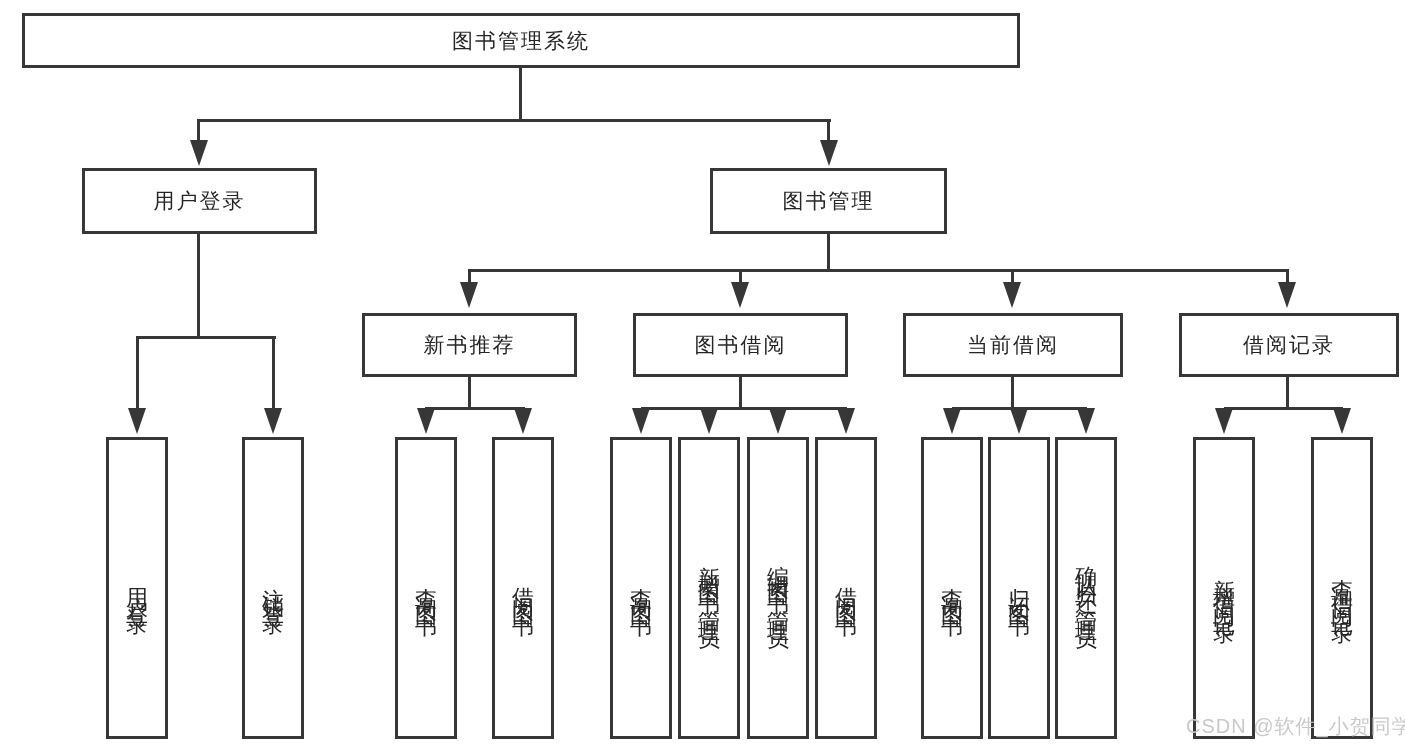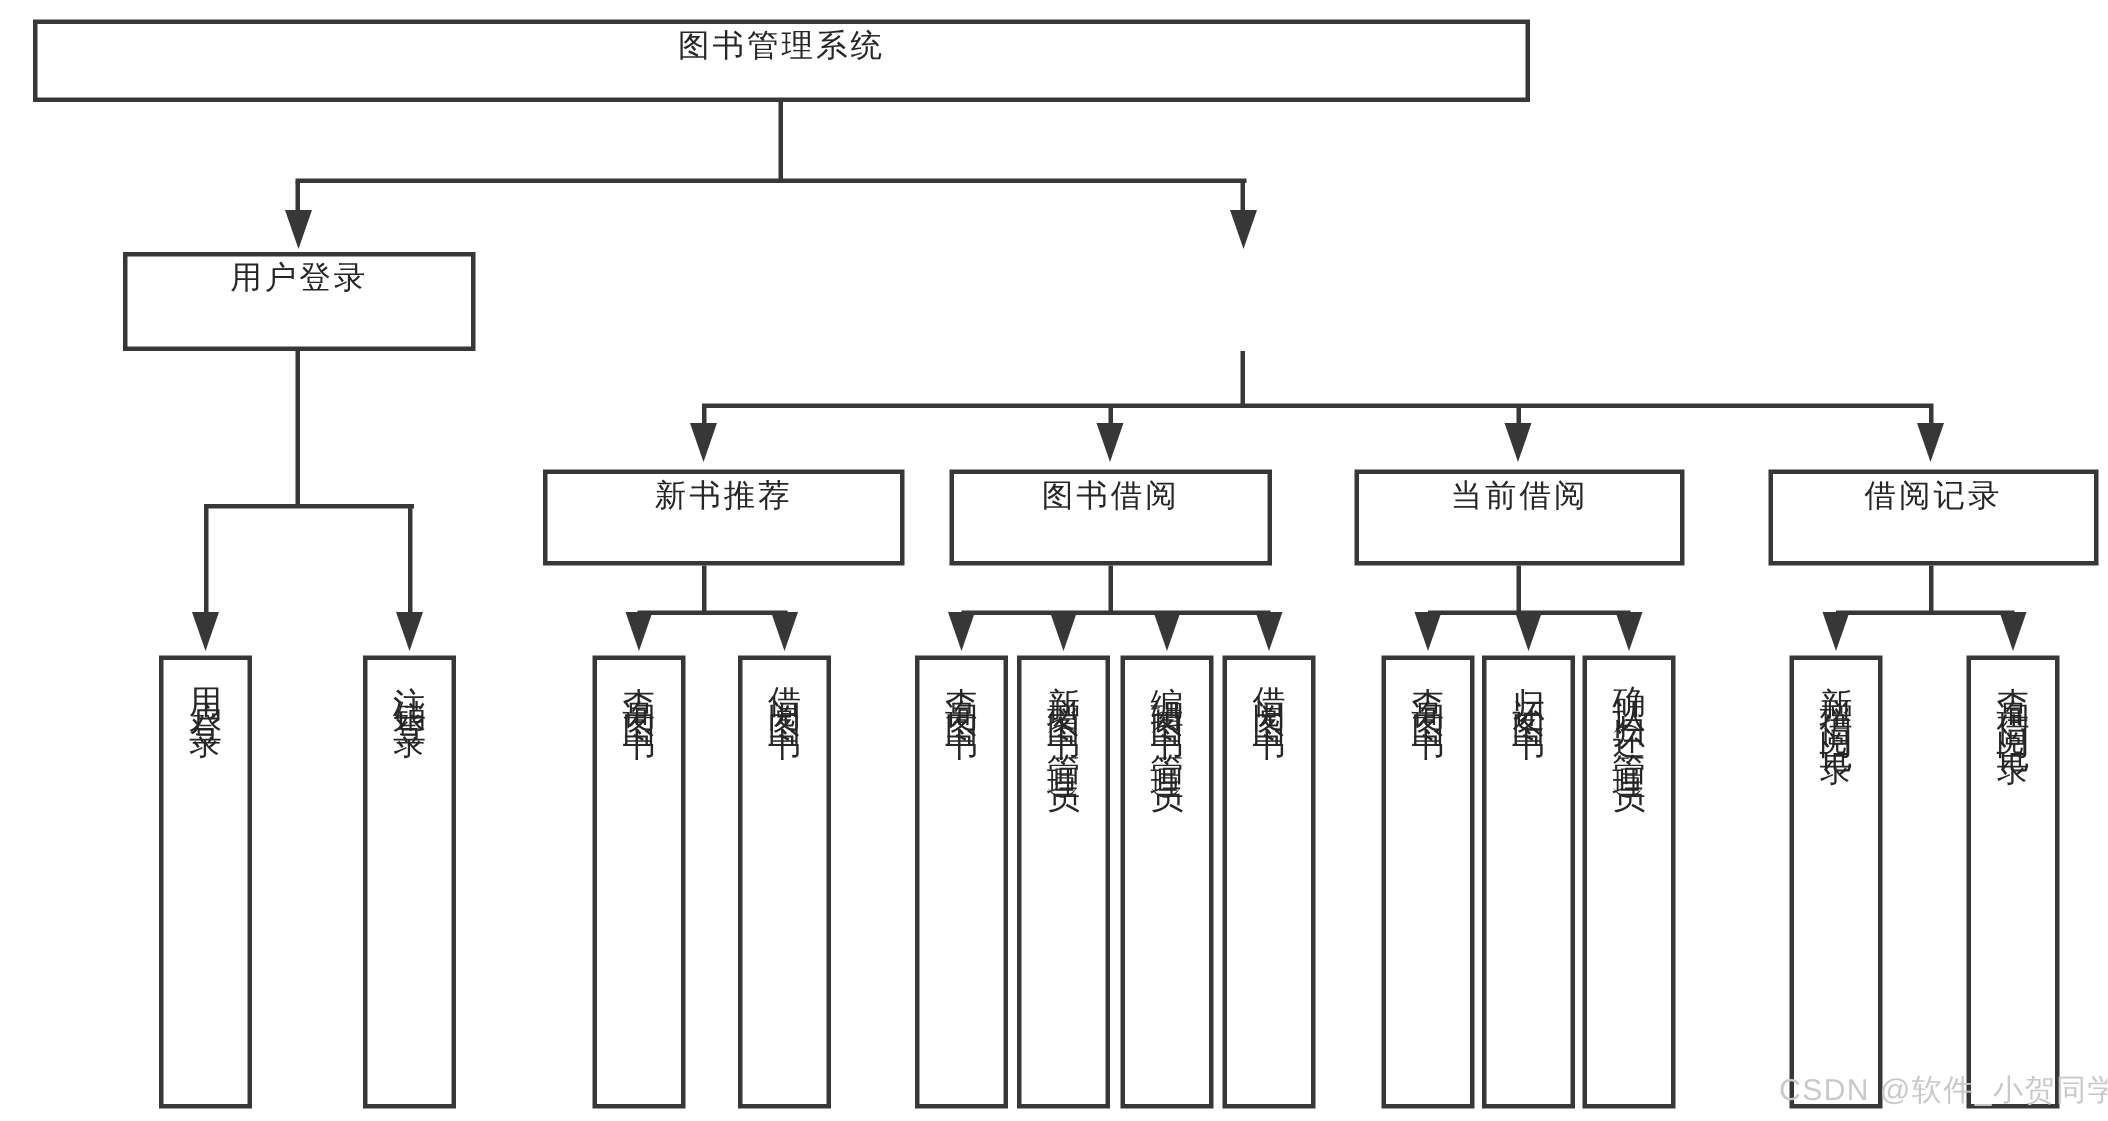--- a/index.html
+++ b/index.html
@@ -14,21 +14,21 @@
     width:1405px;height:747px;
     background:var(--background);
     font-family:"Liberation Sans", sans-serif;
     overflow:hidden;
   }
   .box{
     position:absolute;
     box-sizing:border-box;
     border:3px solid var(--line);
     background:#fff;
-    display:flex;align-items:flex-start;justify-content:center;
+    display:flex;align-items:center;justify-content:center;
     color:var(--text);
   }
   .h-label{font-size:21px;letter-spacing:2px;color:var(--text);white-space:nowrap;}
   .leaf{width:62px;top:437px;height:302px;}
   .v-label{
     writing-mode:vertical-rl;
     text-orientation:mixed;
     font-size:22px;
     letter-spacing:9px;
     line-height:1;
@@ -61,40 +61,43 @@
   <div class="vl" style="left:519px;top:68px;height:53px;"></div>
   <div class="hl" style="left:197px;top:119px;width:634px;"></div>
   <div class="vl" style="left:197px;top:121px;height:22px;"></div>
   <div class="ar" style="left:190px;top:140px;"></div>
   <div class="vl" style="left:827px;top:121px;height:22px;"></div>
   <div class="ar" style="left:820px;top:140px;"></div>
 
   <div class="box" style="left:82px;top:168px;width:235px;height:66px;">
     <span class="h-label">用户登录</span>
   </div>
+  <div class="box" style="left:710px;top:168px;width:237px;height:66px;">
+    <span class="h-label">图书管理</span>
+  </div>
 
   <div class="vl" style="left:197px;top:234px;height:104px;"></div>
   <div class="hl" style="left:136px;top:336px;width:140px;"></div>
   <div class="vl" style="left:136px;top:336px;height:76px;"></div>
   <div class="ar" style="left:128px;top:408px;"></div>
   <div class="vl" style="left:272px;top:336px;height:76px;"></div>
   <div class="ar" style="left:264px;top:408px;"></div>
 
   <div class="vl" style="left:827px;top:234px;height:38px;"></div>
   <div class="hl" style="left:468px;top:269px;width:821px;"></div>
   <div class="vl" style="left:468px;top:272px;height:12px;"></div>
   <div class="ar" style="left:460px;top:282px;"></div>
   <div class="vl" style="left:739px;top:272px;height:12px;"></div>
   <div class="ar" style="left:731px;top:282px;"></div>
   <div class="vl" style="left:1011px;top:272px;height:12px;"></div>
   <div class="ar" style="left:1003px;top:282px;"></div>
   <div class="vl" style="left:1286px;top:272px;height:12px;"></div>
   <div class="ar" style="left:1278px;top:282px;"></div>
 
-  <div class="box" style="left:362px;top:313px;width:241px;height:64px;">
+  <div class="box" style="left:362px;top:313px;width:215px;height:64px;">
     <span class="h-label">新书推荐</span>
   </div>
   <div class="box" style="left:903px;top:313px;width:220px;height:64px;">
     <span class="h-label">当前借阅</span>
   </div>
   <div class="box" style="left:633px;top:313px;width:215px;height:64px;">
     <span class="h-label">图书借阅</span>
   </div>
   <div class="box" style="left:1179px;top:313px;width:220px;height:64px;">
     <span class="h-label">借阅记录</span>

